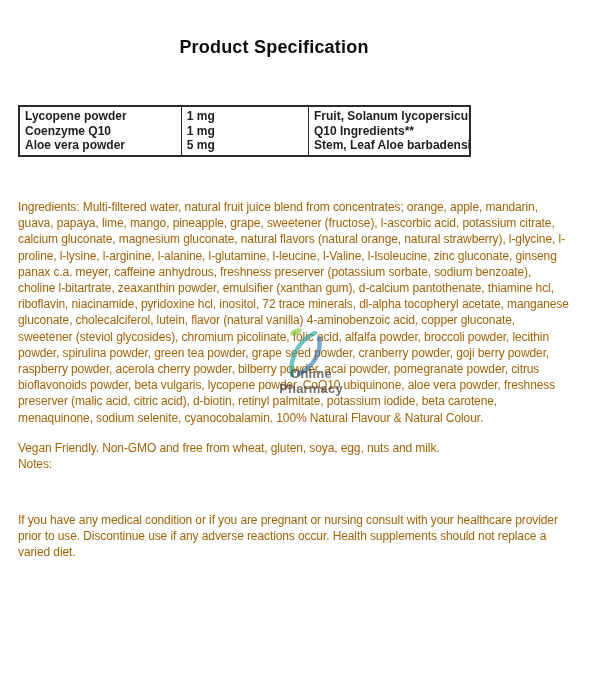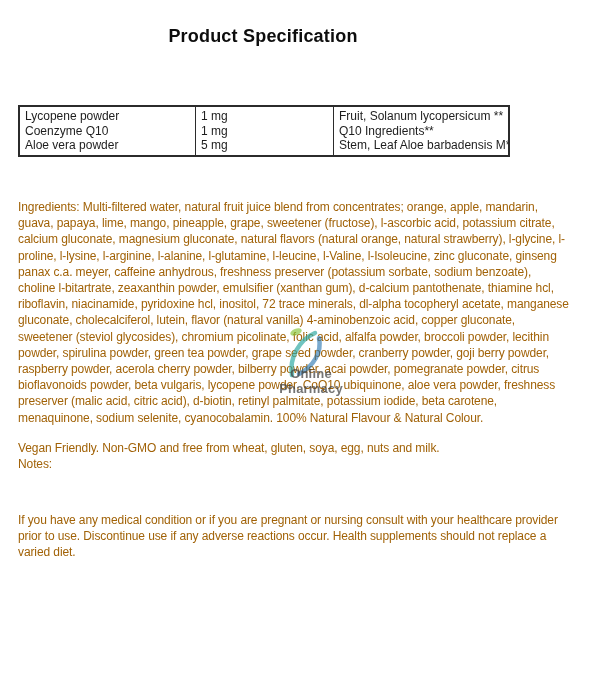--- a/index.html
+++ b/index.html
@@ -6,30 +6,30 @@
   .page{
     position:relative;
     width:607px;height:700px;
     background:#ffffff;
     font-family:"Liberation Sans","DejaVu Sans",sans-serif;
     color:#1d1d1d;
     overflow:hidden;
   }
   .doc-title{
     position:absolute;top:21px;left:0;width:516px;
-    margin:5px;text-align:center;
+    margin:16px;text-align:center;
     font-size:18px;font-weight:bold;color:#0d0d0d;
     letter-spacing:0.2px;
   }
   .spec-table{
-    position:absolute;top:105px;left:18px;width:492px;height:52px;
+    position:absolute;top:105px;left:18px;width:453px;height:52px;
     box-sizing:border-box;
     border:2px solid #2b2b2b;
     display:flex;
-    font-size:12px;line-height:14.6px;
+    font-size:12px;line-height:14.6px;font-weight:bold;
   }
   .spec-table .cell{
     box-sizing:border-box;
     padding:2px 0 0 5px;
     overflow:hidden;white-space:nowrap;
   }
   .spec-table .c1{width:203px;}
   .spec-table .c2{width:160px;border-left:1.5px solid #2b2b2b;}
   .spec-table .c3{width:203px;border-left:1.5px solid #2b2b2b;}
   .para{

